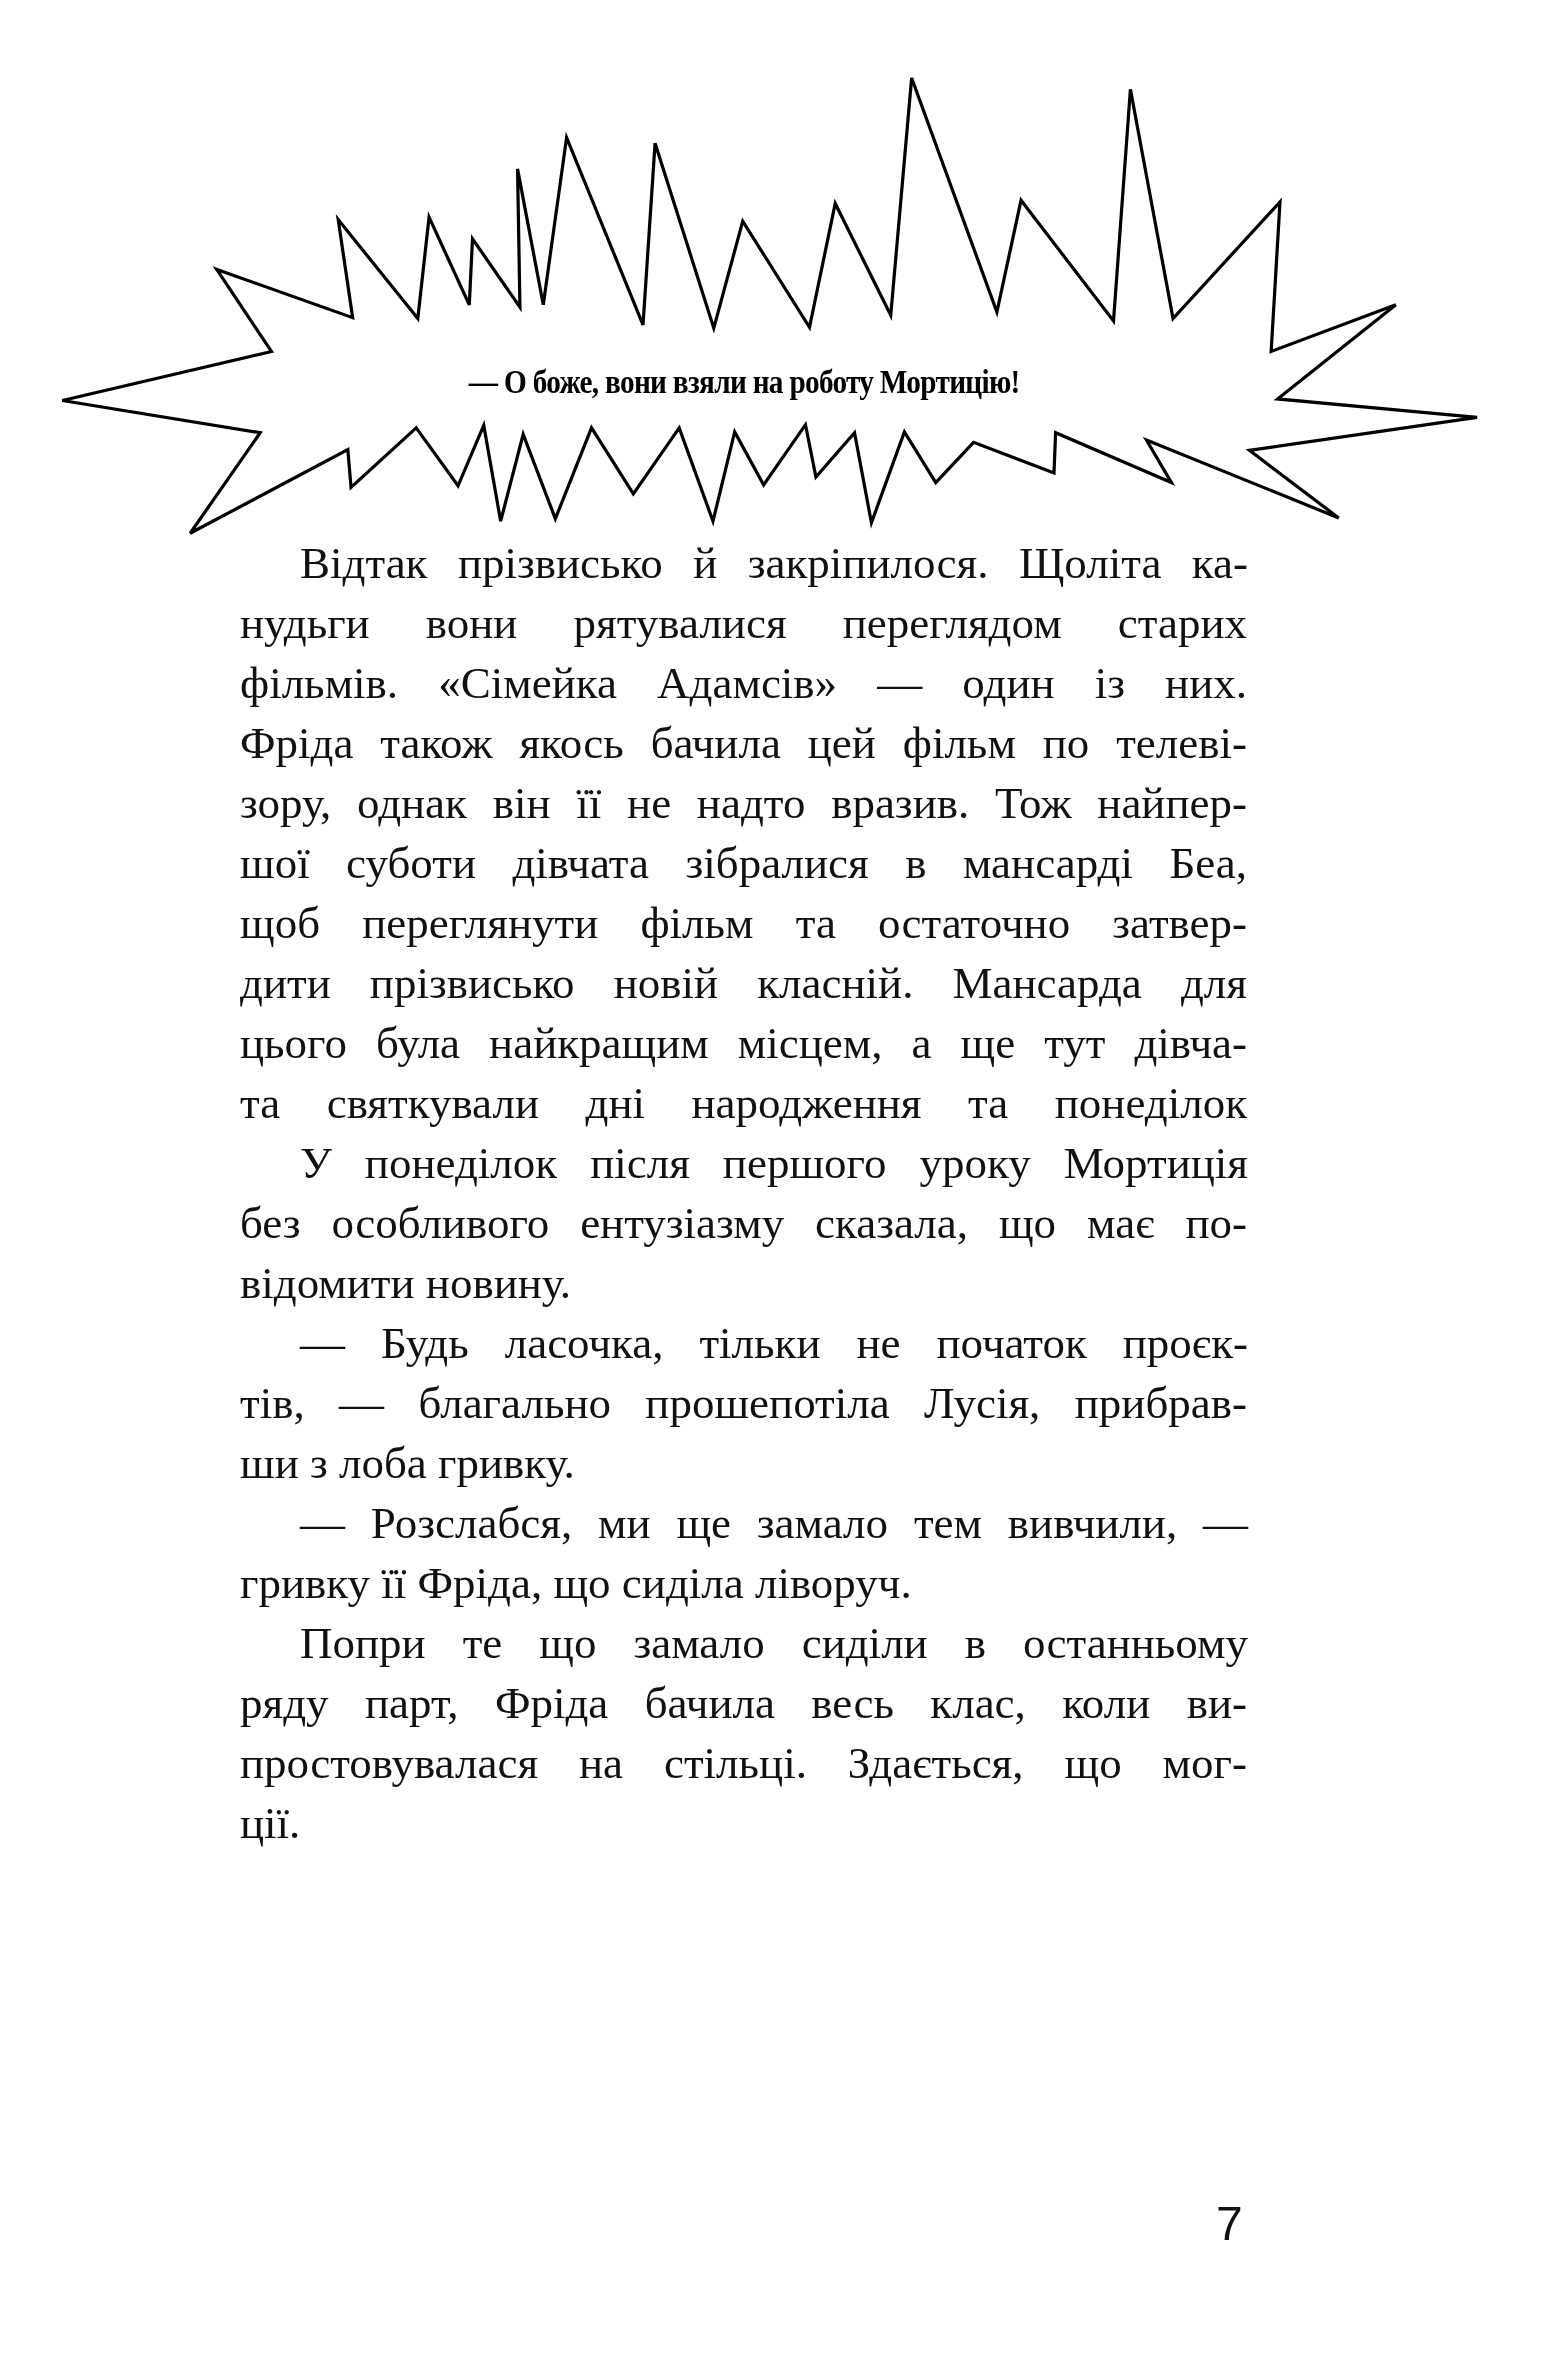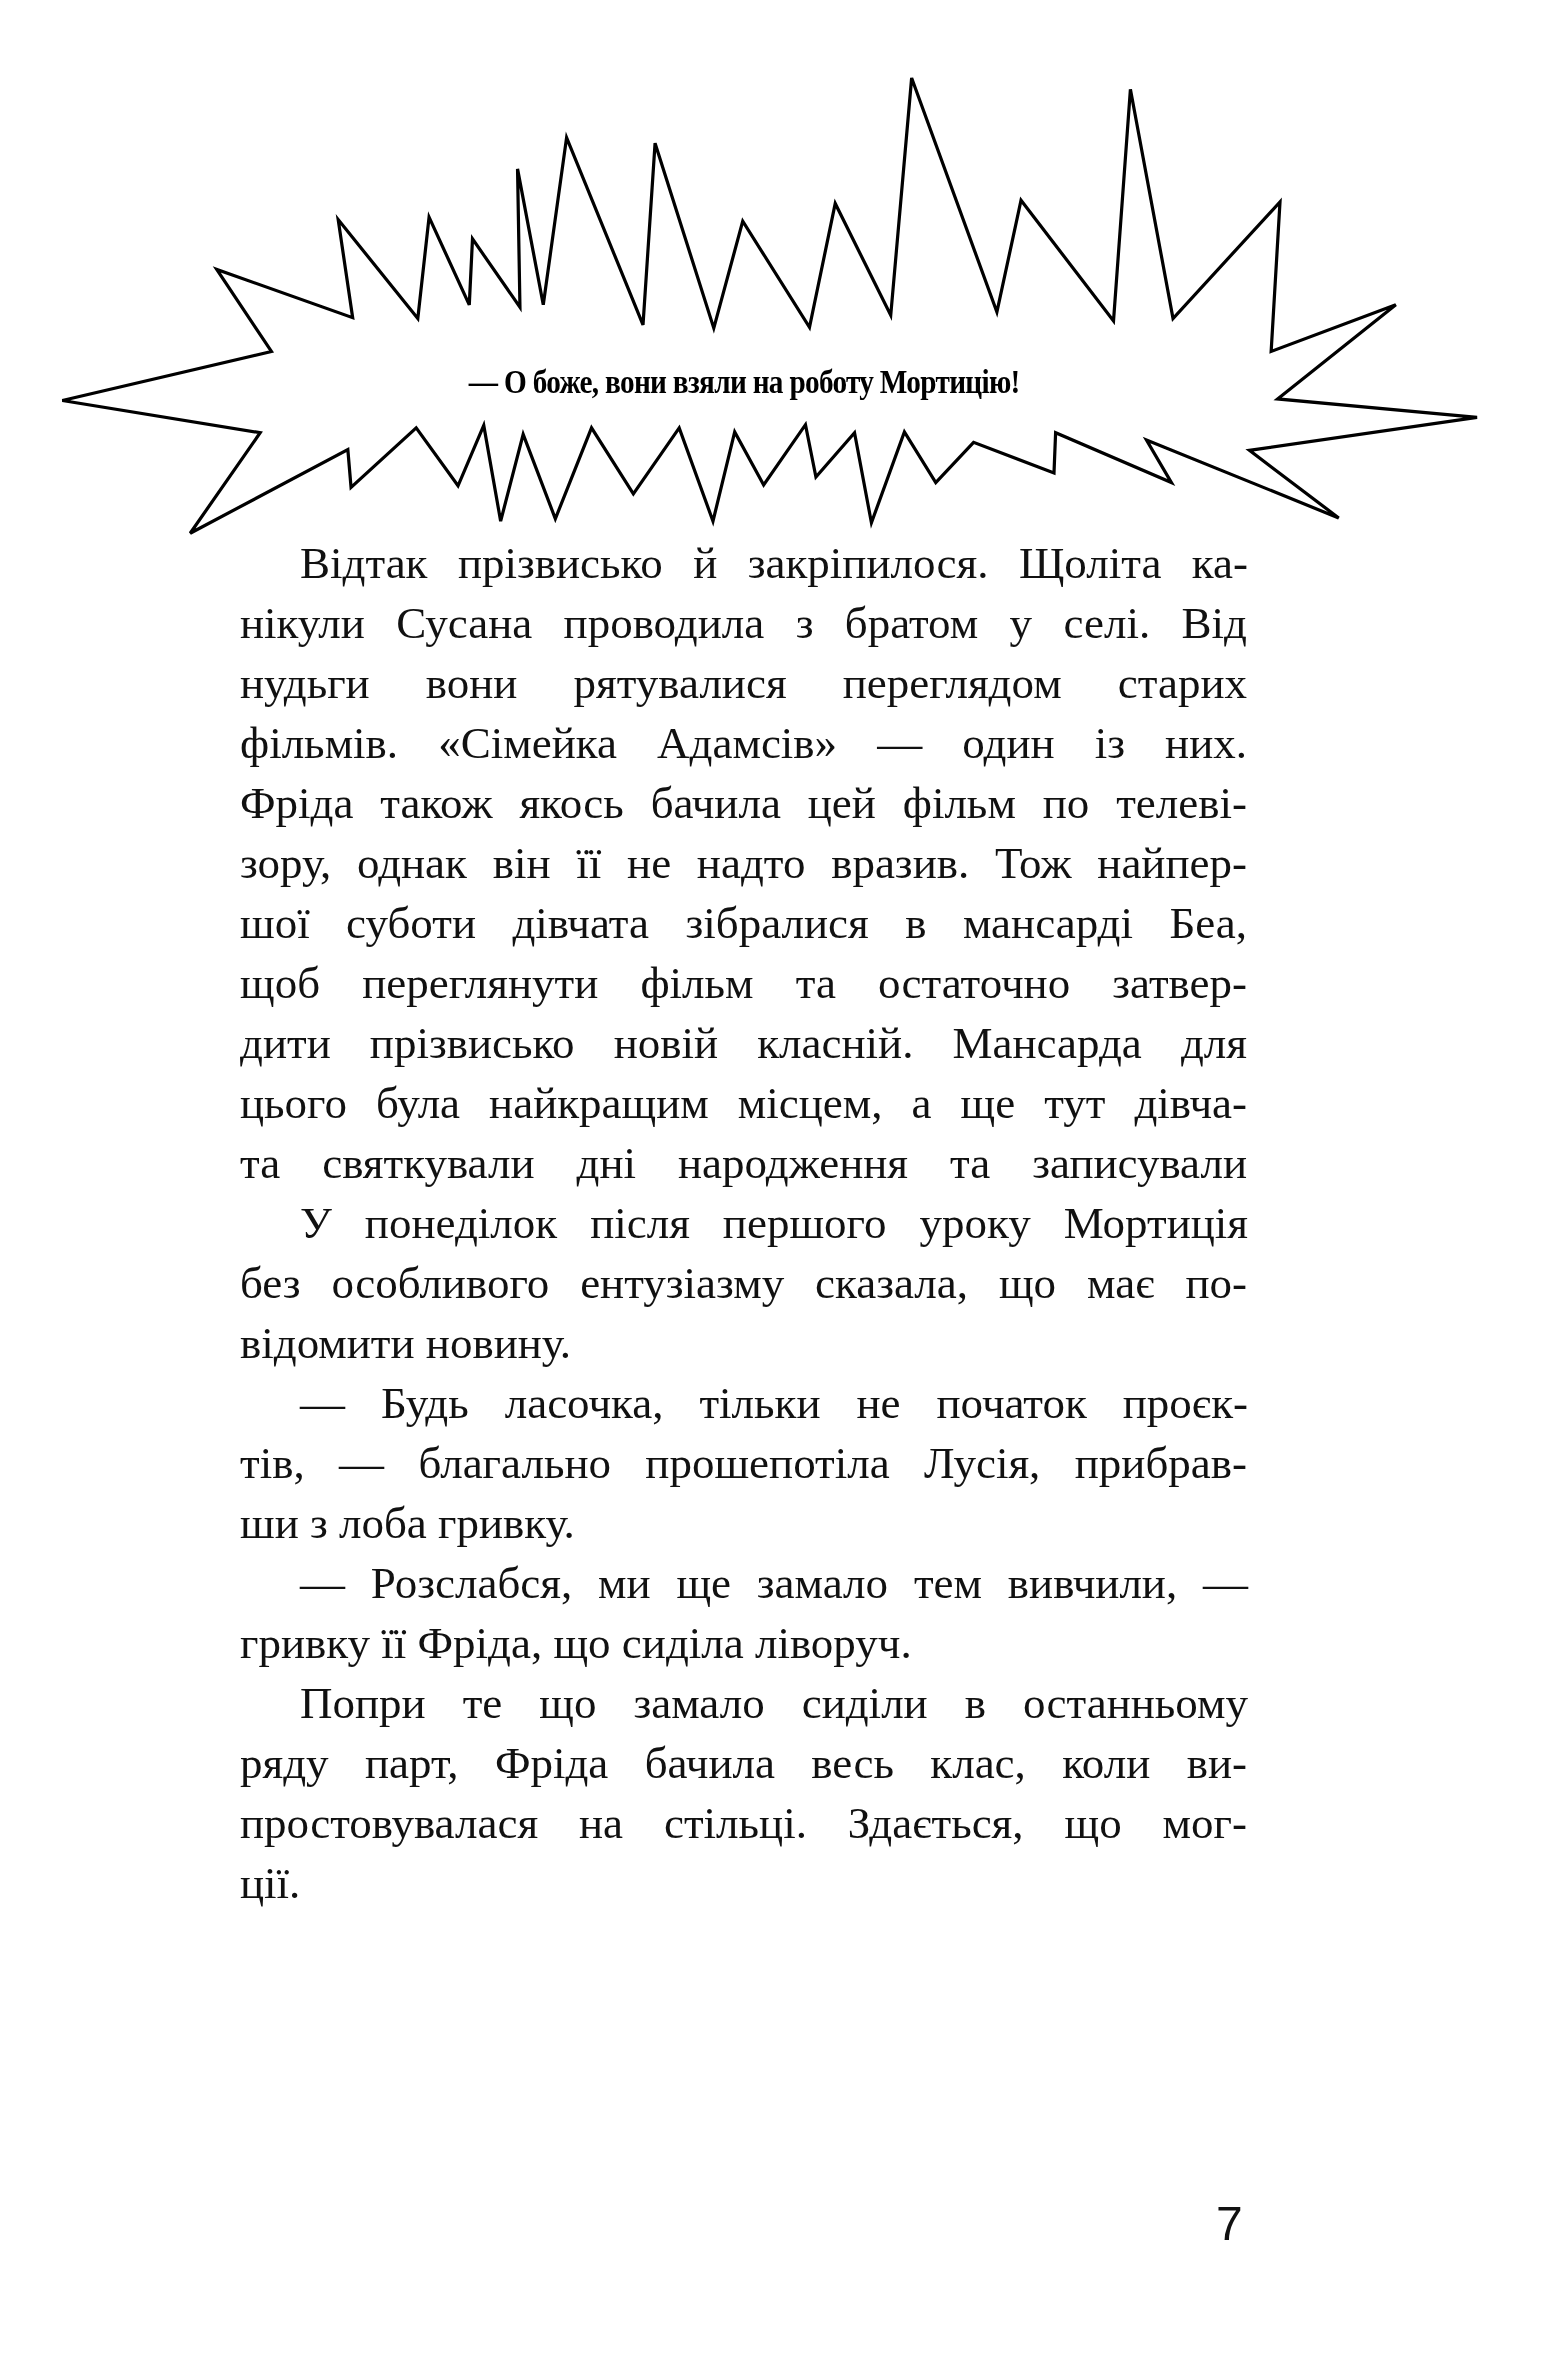--- a/index.html
+++ b/index.html
@@ -102,23 +102,20 @@
 <div class="exclaim">
   <span>— О боже, вони взяли на роботу Мортицію!</span>
 </div>
 
 <div class="body-text">
 
   <div class="line indent">
       <span class="txt">Відтак прізвисько й закріпилося. Щоліта ка-</span>
     </div>
   <div class="line">
-      <span class="txt">нікули Сусана проводила з братом у селі. Від</span>
-    </div>
-  <div class="line">
       <span class="txt">нудьги вони рятувалися переглядом старих</span>
     </div>
   <div class="line">
       <span class="txt">фільмів. «Сімейка Адамсів» — один із них.</span>
     </div>
   <div class="line">
       <span class="txt">Фріда також якось бачила цей фільм по телеві-</span>
     </div>
   <div class="line">
       <span class="txt">зору, однак він її не надто вразив. Тож найпер-</span>
@@ -129,21 +126,21 @@
   <div class="line">
       <span class="txt">щоб переглянути фільм та остаточно затвер-</span>
     </div>
   <div class="line">
       <span class="txt">дити прізвисько новій класній. Мансарда для</span>
     </div>
   <div class="line">
       <span class="txt">цього була найкращим місцем, а ще тут дівча-</span>
     </div>
   <div class="line">
-      <span class="txt">та святкували дні народження та записували</span>
+      <span class="txt">та святкували дні народження та понеділок</span>
     </div>
 
   <div class="line indent">
       <span class="txt">У понеділок після першого уроку Мортиція</span>
     </div>
   <div class="line">
       <span class="txt">без особливого ентузіазму сказала, що має по-</span>
     </div>
   <div class="line last">
       <span class="txt">відомити новину.</span>

